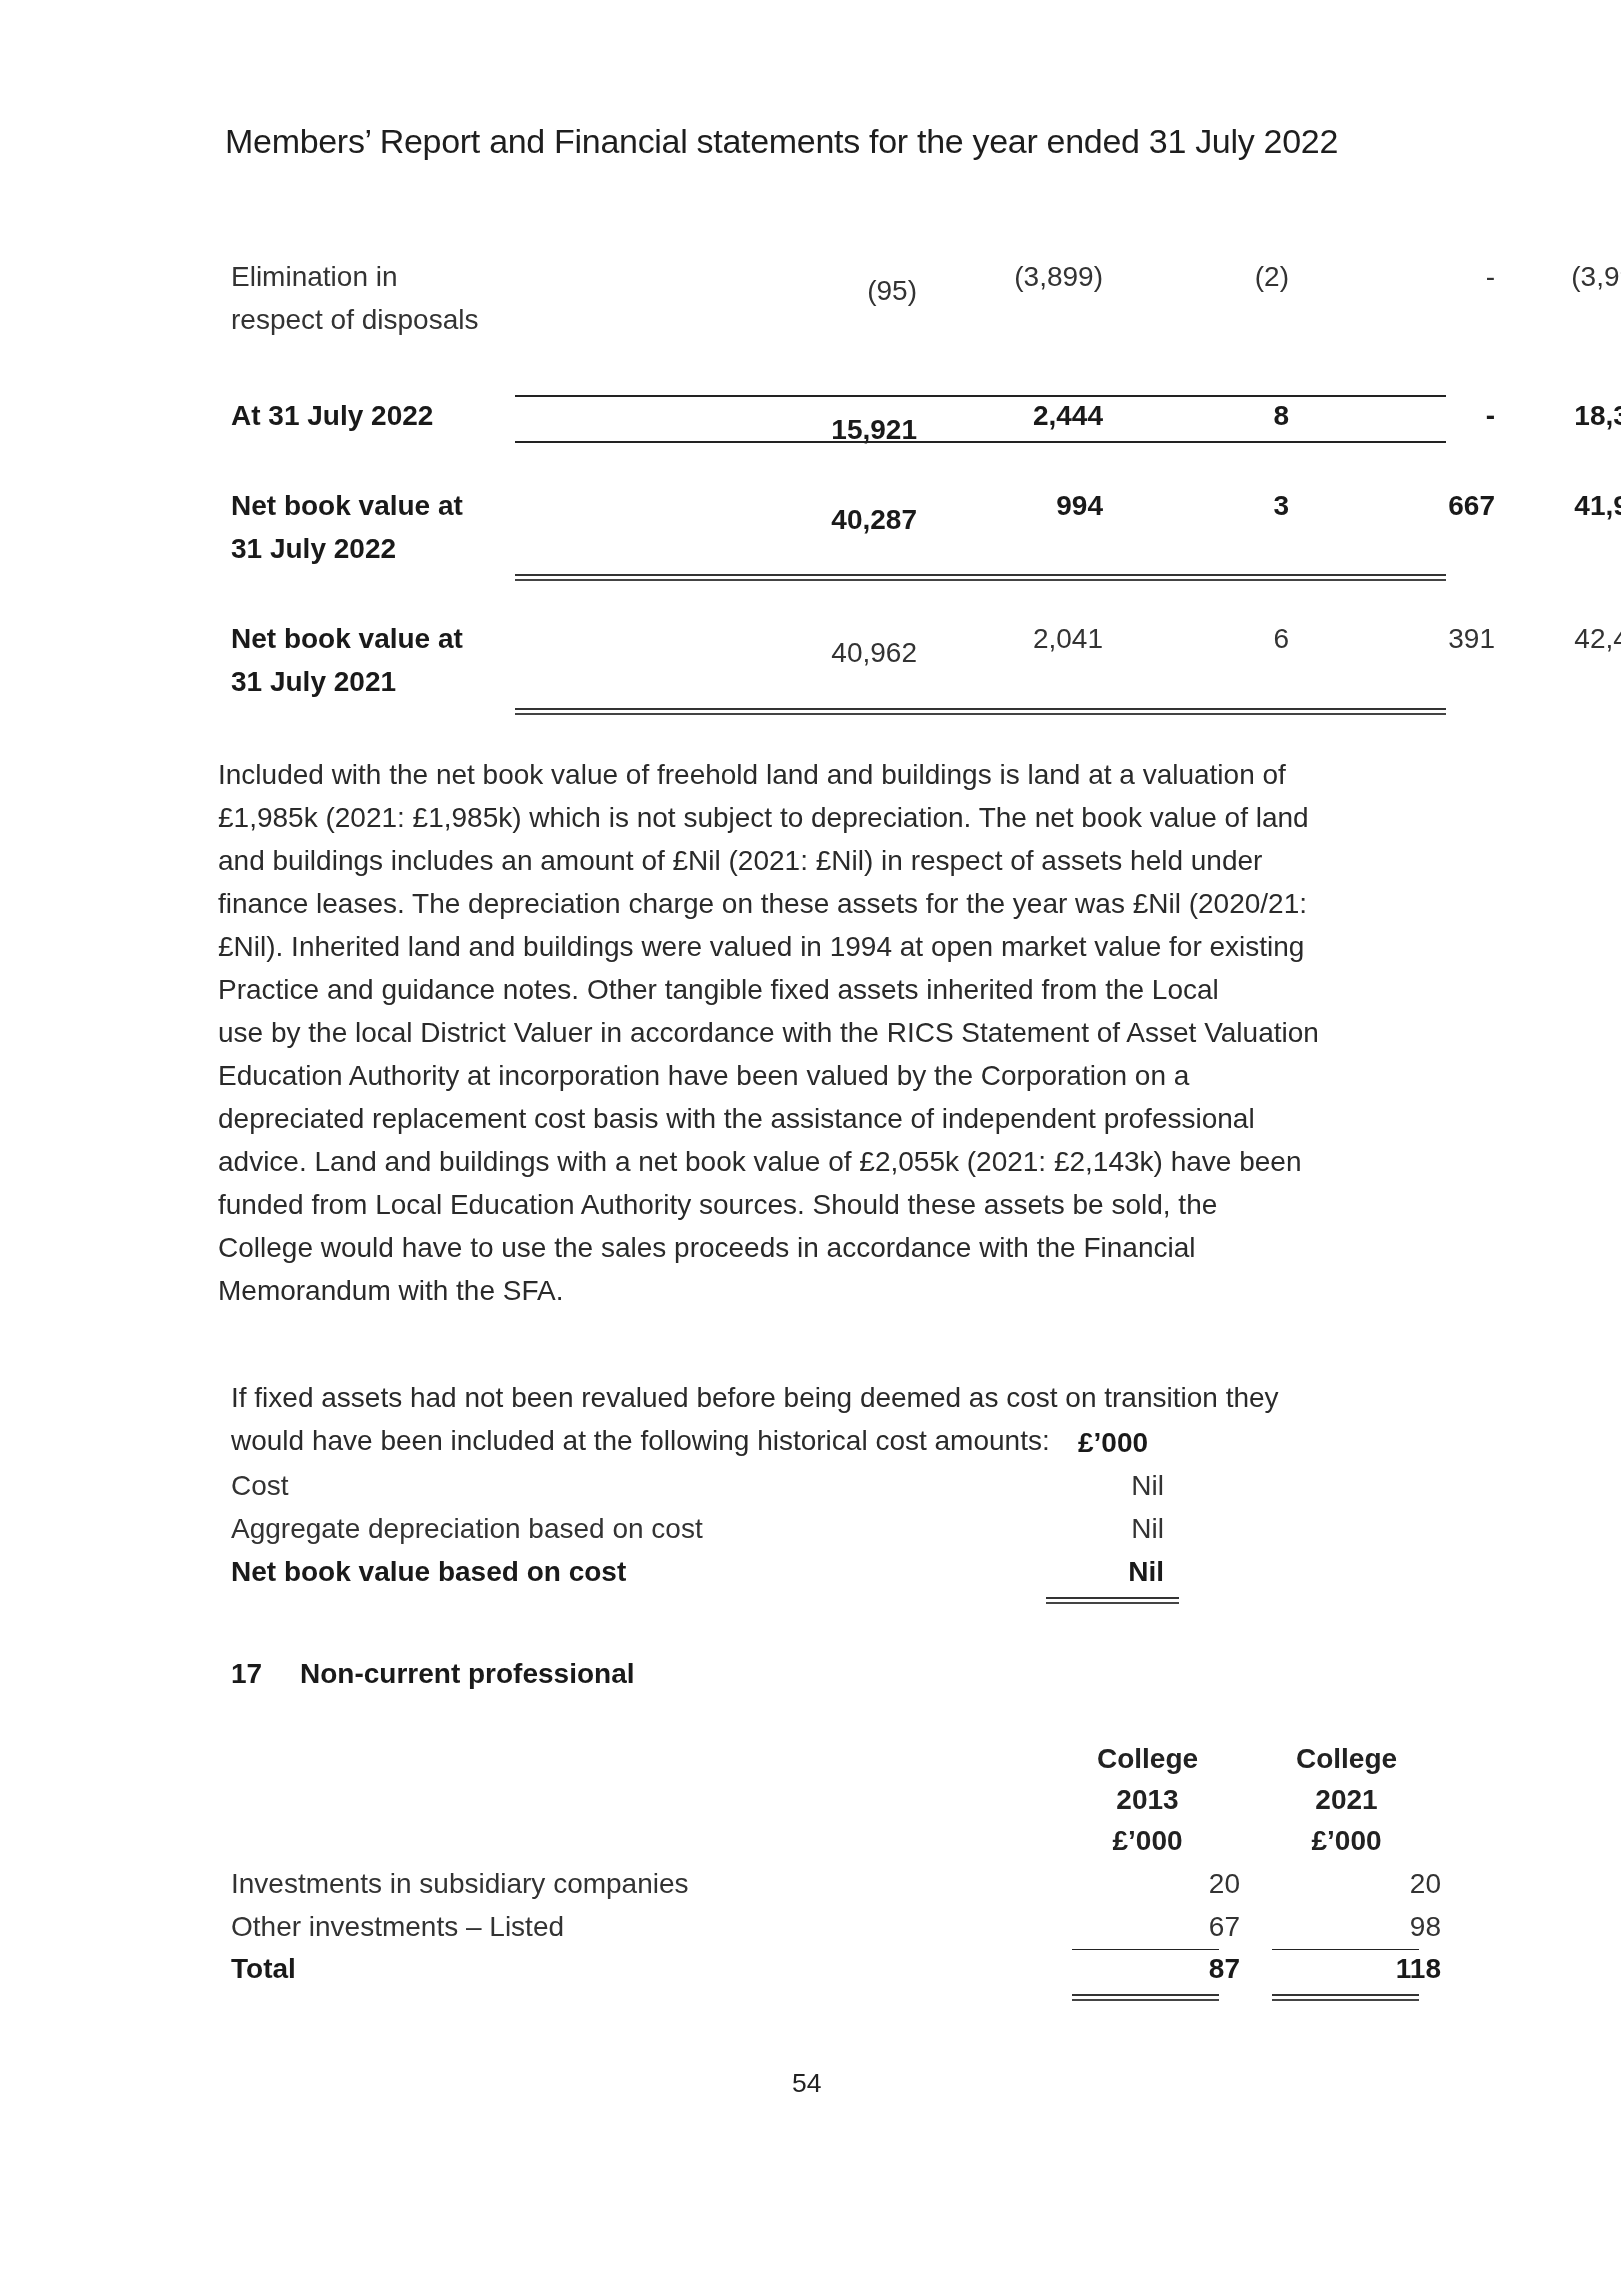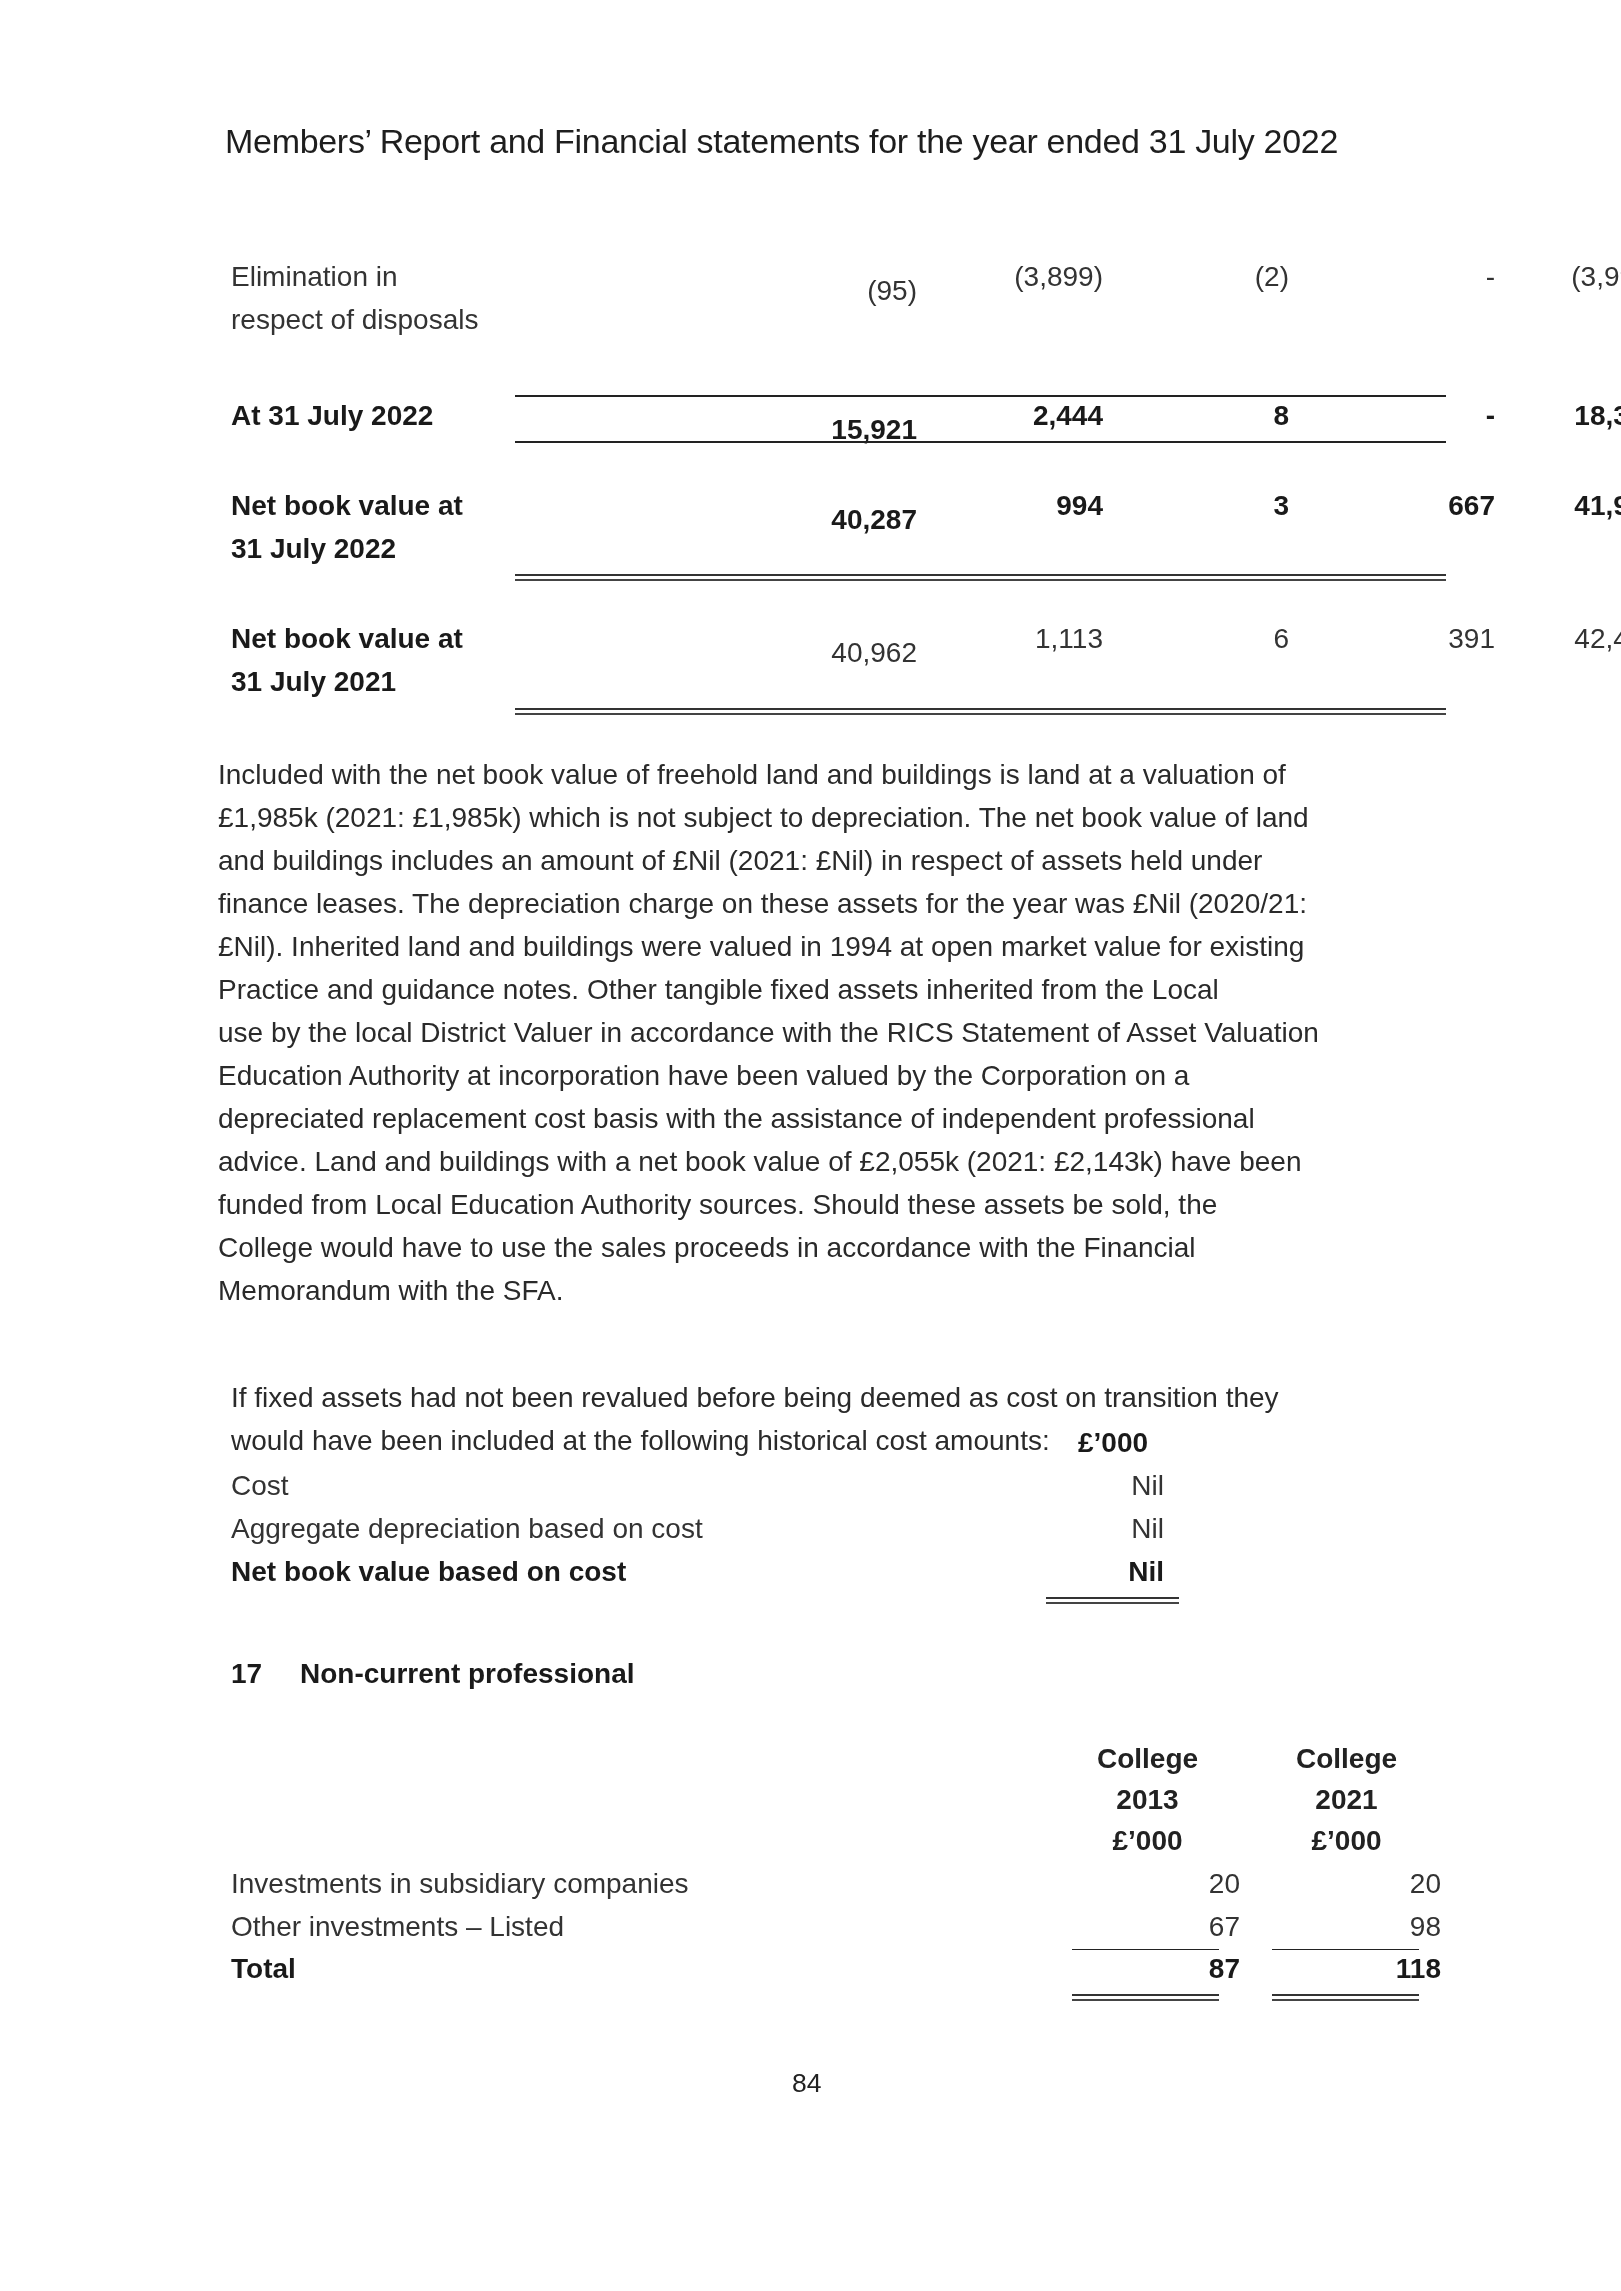--- a/index.html
+++ b/index.html
@@ -91,21 +91,21 @@
   </div>
 
   <div class="rule double" style="top:574px; left:284px; width:931px;"></div>
 
   <div class="frow light" style="top:617px;">
     <div class="label">
       <div class="bold">Net book value at</div>
       <div class="bold">31 July 2021</div>
     </div>
     <div class="num c1">40,962</div>
-    <div class="num c2">1,113</div>
+    <div class="num c2">2,041</div>
     <div class="num c3">6</div>
     <div class="num c4">391</div>
     <div class="num c5">42,472</div>
   </div>
 
   <div class="rule double" style="top:708px; left:284px; width:931px;"></div>
 </div>
 
 <div class="para" style="top:753px;">
   <div>Included with the net book value of freehold land and buildings is land at a valuation of</div>
@@ -178,14 +178,14 @@
   <div class="rule" style="top:212px; left:1041px; width:147px; border-top-width:1.5px;"></div>
   <div class="row bold" style="top:210px;">
     <div class="lbl">Total</div>
     <div class="colA">87</div>
     <div class="colB">118</div>
   </div>
   <div class="rule double" style="top:257px; left:841px; width:147px;"></div>
   <div class="rule double" style="top:257px; left:1041px; width:147px;"></div>
 </div>
 
-<div class="page-num">84</div>
+<div class="page-num">54</div>
 
 
 </body></html>

